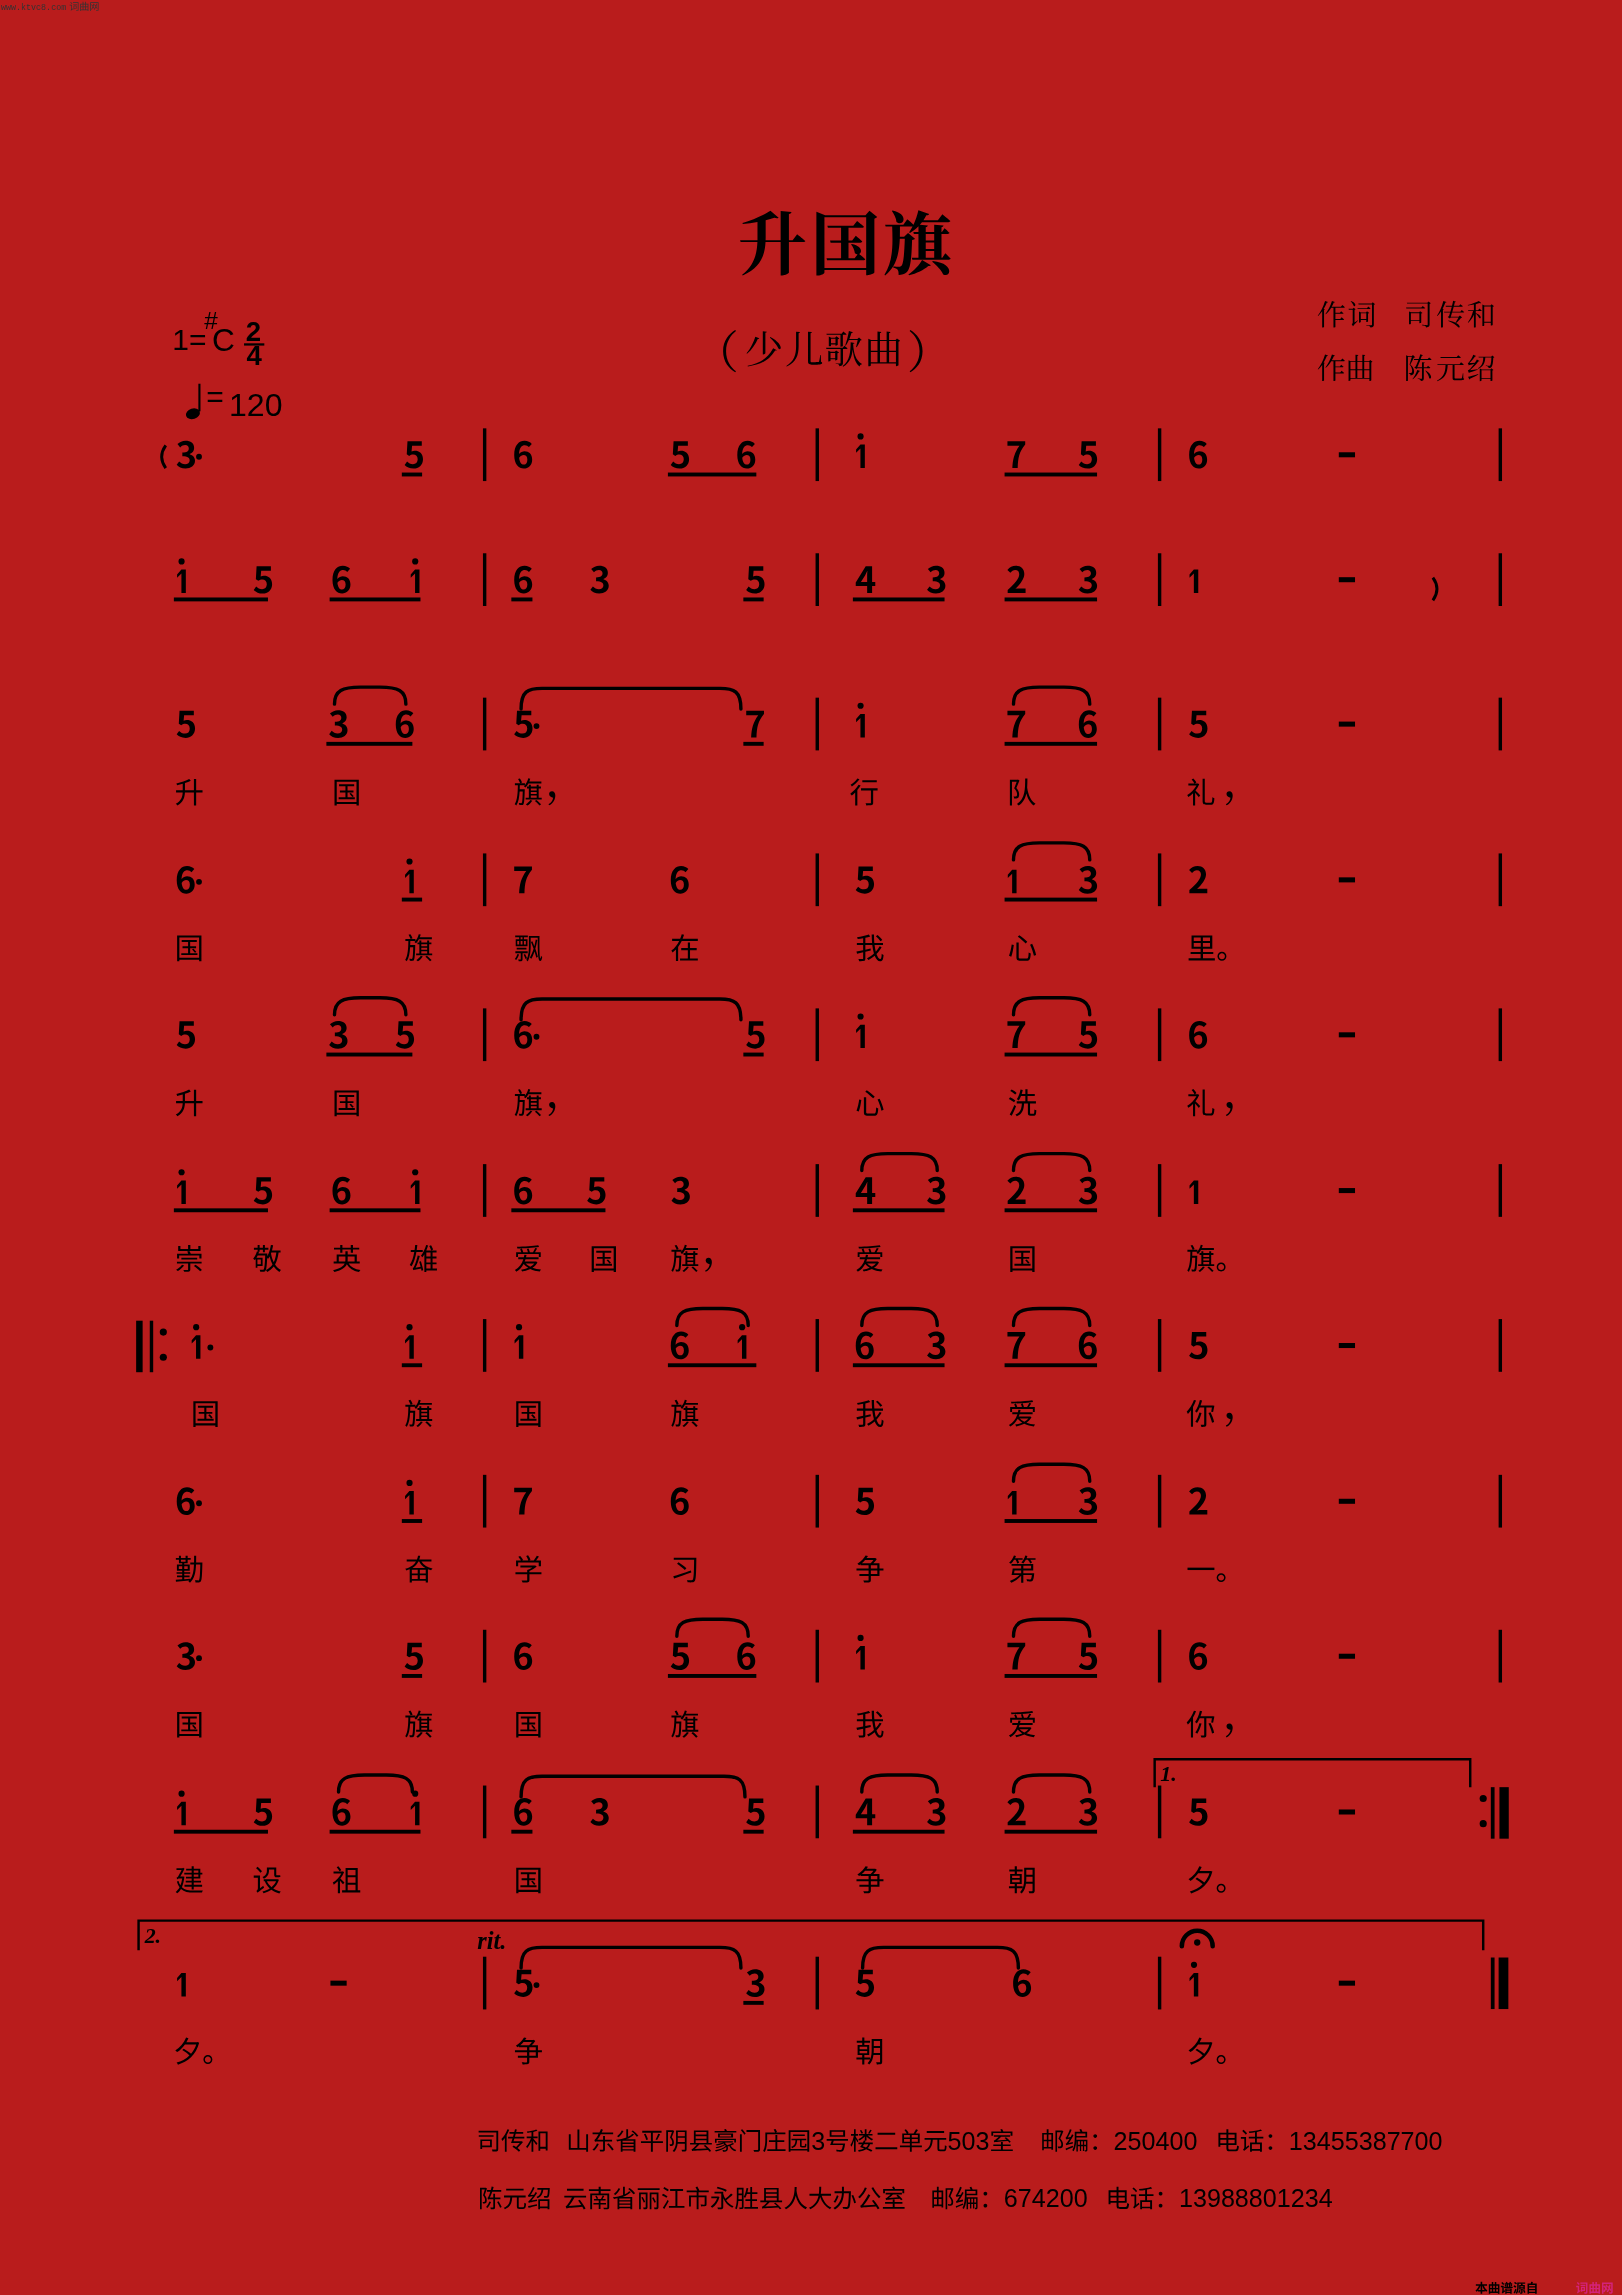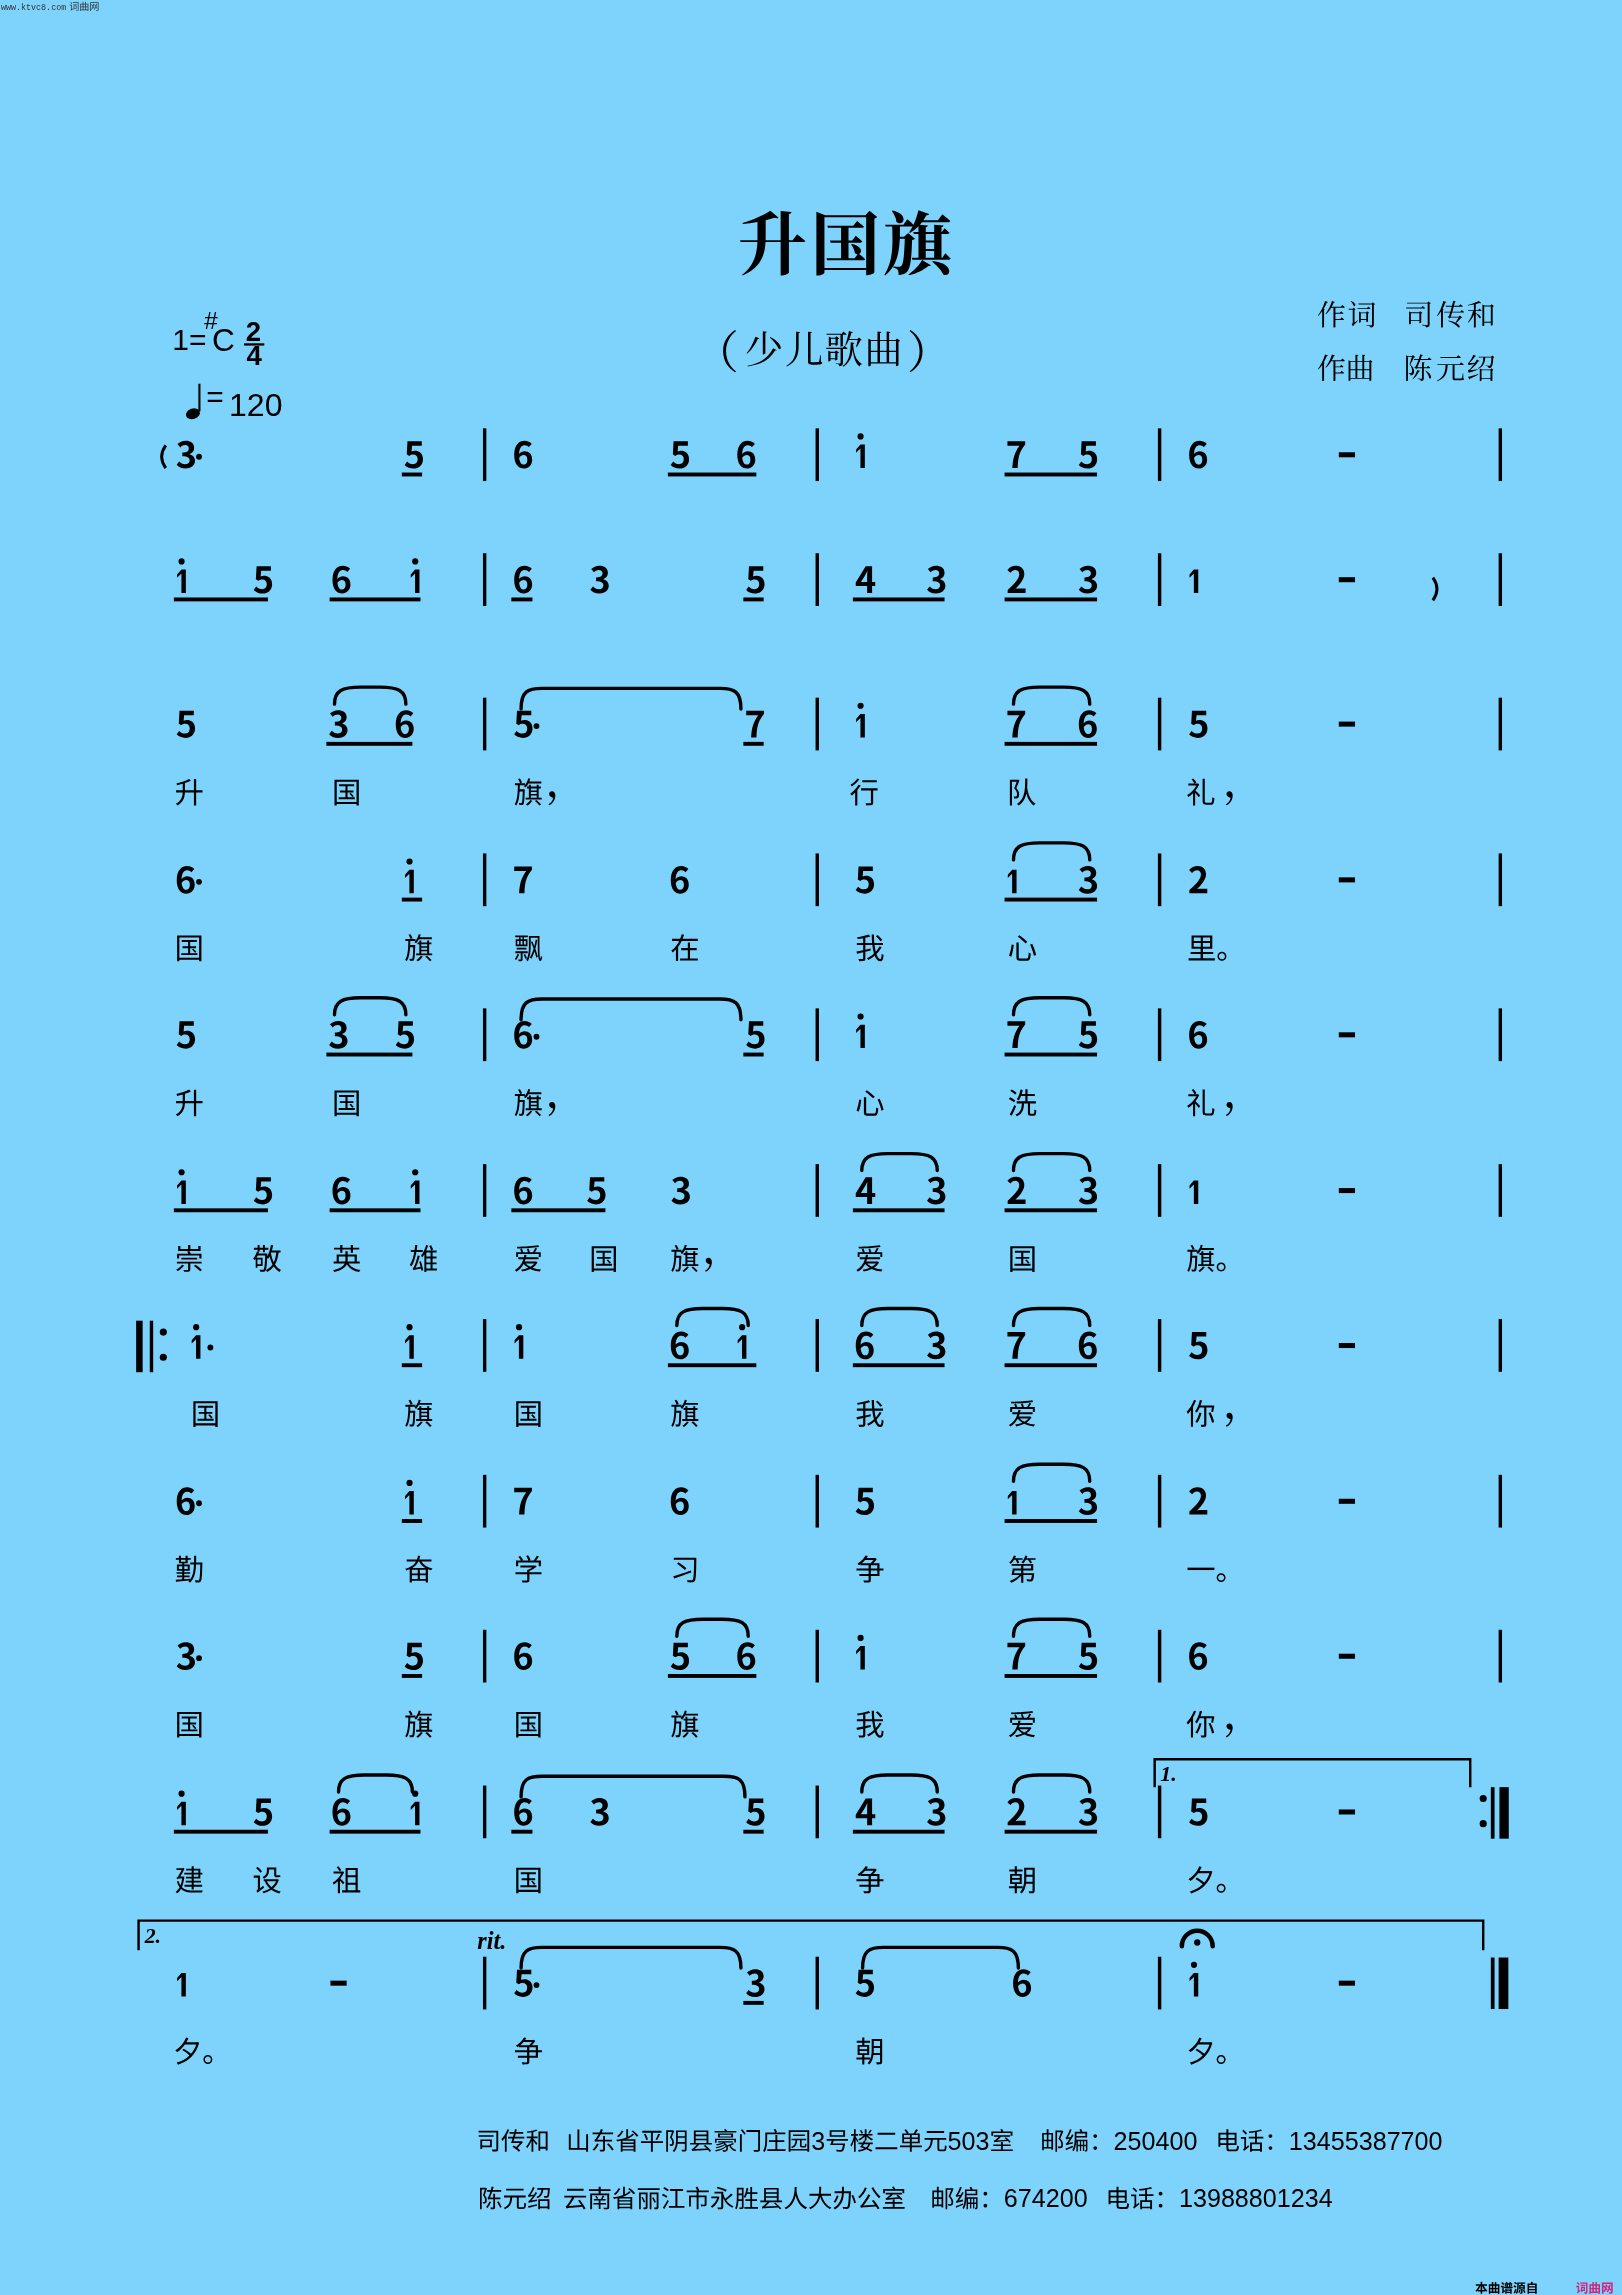--- a/index.html
+++ b/index.html
@@ -1,14 +1,14 @@
 <!DOCTYPE html>
 <html style="font-size:13px"><head><meta charset="utf-8"><title>升国旗</title><style>
 html,body{margin:0;padding:0;background:#fff}
-.page{position:relative;width:1623px;height:2295px;background:#7dd3fc;overflow:hidden}
+.page{position:relative;width:1623px;height:2295px;background:#b91c1c;overflow:hidden}
 </style></head><body>
 <div class="page">
 <svg width="1623" height="2295" viewBox="0 0 2000 2829" fill="#000">
 <defs>
 <path id="a5347" d="M496 825C396 765 218 709 60 672C70 656 82 629 86 611C148 625 213 641 277 660V437H50V364H276C268 220 227 79 40 -25C58 -38 84 -64 95 -82C299 35 344 198 352 364H658V-80H734V364H951V437H734V821H658V437H353V683C427 707 496 734 552 764Z"></path>
 <path id="a56fd" d="M592 320C629 286 671 238 691 206L743 237C722 268 679 315 641 347ZM228 196V132H777V196H530V365H732V430H530V573H756V640H242V573H459V430H270V365H459V196ZM86 795V-80H162V-30H835V-80H914V795ZM162 40V725H835V40Z"></path>
 <path id="a65d7" d="M148 820C175 775 206 716 220 677L287 702C272 739 241 797 211 840ZM567 107C532 52 472 -2 414 -39C430 -49 456 -72 468 -84C527 -42 594 23 634 85ZM720 72C777 26 847 -40 880 -83L935 -41C900 1 829 65 772 109ZM496 843C473 756 433 674 383 612V675H41V608H142C138 360 128 107 34 -34C53 -44 76 -65 88 -81C163 35 191 209 202 400H308C301 130 293 34 275 11C268 0 262 -3 249 -2C235 -2 207 -2 175 1C184 -17 191 -46 193 -66C227 -69 259 -68 280 -66C304 -63 320 -56 334 -34C359 0 367 110 376 435C377 446 377 469 377 469H338L205 470L209 608H379C370 597 360 586 350 576C366 565 393 542 404 530C440 567 473 616 501 670H943V734H530C543 764 554 796 563 828ZM783 627V562H583V627H516V562H453V499H516V186H407V123H954V186H850V499H927V562H850V627ZM583 499H783V433H583ZM583 381H783V311H583ZM583 259H783V186H583Z"></path>
 <path id="a884c" d="M435 780V708H927V780ZM267 841C216 768 119 679 35 622C48 608 69 579 79 562C169 626 272 724 339 811ZM391 504V432H728V17C728 1 721 -4 702 -5C684 -6 616 -6 545 -3C556 -25 567 -56 570 -77C668 -77 725 -77 759 -66C792 -53 804 -30 804 16V432H955V504ZM307 626C238 512 128 396 25 322C40 307 67 274 78 259C115 289 154 325 192 364V-83H266V446C308 496 346 548 378 600Z"></path>
 <path id="a961f" d="M101 799V-78H172V731H332C309 664 277 576 246 504C323 425 345 357 345 302C345 272 339 245 322 234C312 228 301 226 288 225C272 224 251 225 226 226C239 206 246 175 247 156C271 155 297 155 319 157C340 160 359 166 374 176C404 197 416 240 416 295C416 358 399 430 320 513C356 592 396 689 427 770L374 802L362 799ZM621 839C620 497 626 146 342 -27C363 -41 387 -63 399 -82C551 15 625 162 662 331C700 190 772 17 918 -80C930 -61 952 -38 974 -24C749 118 704 439 689 533C697 633 697 736 698 839Z"></path>
 <path id="a793c" d="M558 831V78C558 -24 583 -53 677 -53C696 -53 817 -53 838 -53C930 -53 950 3 959 167C938 172 908 186 890 201C884 52 877 14 833 14C807 14 706 14 684 14C640 14 632 24 632 77V831ZM184 808C222 766 262 709 282 668H73V599H349C279 468 155 346 36 277C46 263 63 225 69 205C123 239 179 284 232 337V-79H304V353C349 302 404 237 429 202L477 265C452 291 360 388 316 430C367 495 412 567 443 642L403 671L389 668H290L346 704C326 743 283 800 242 842Z"></path>

